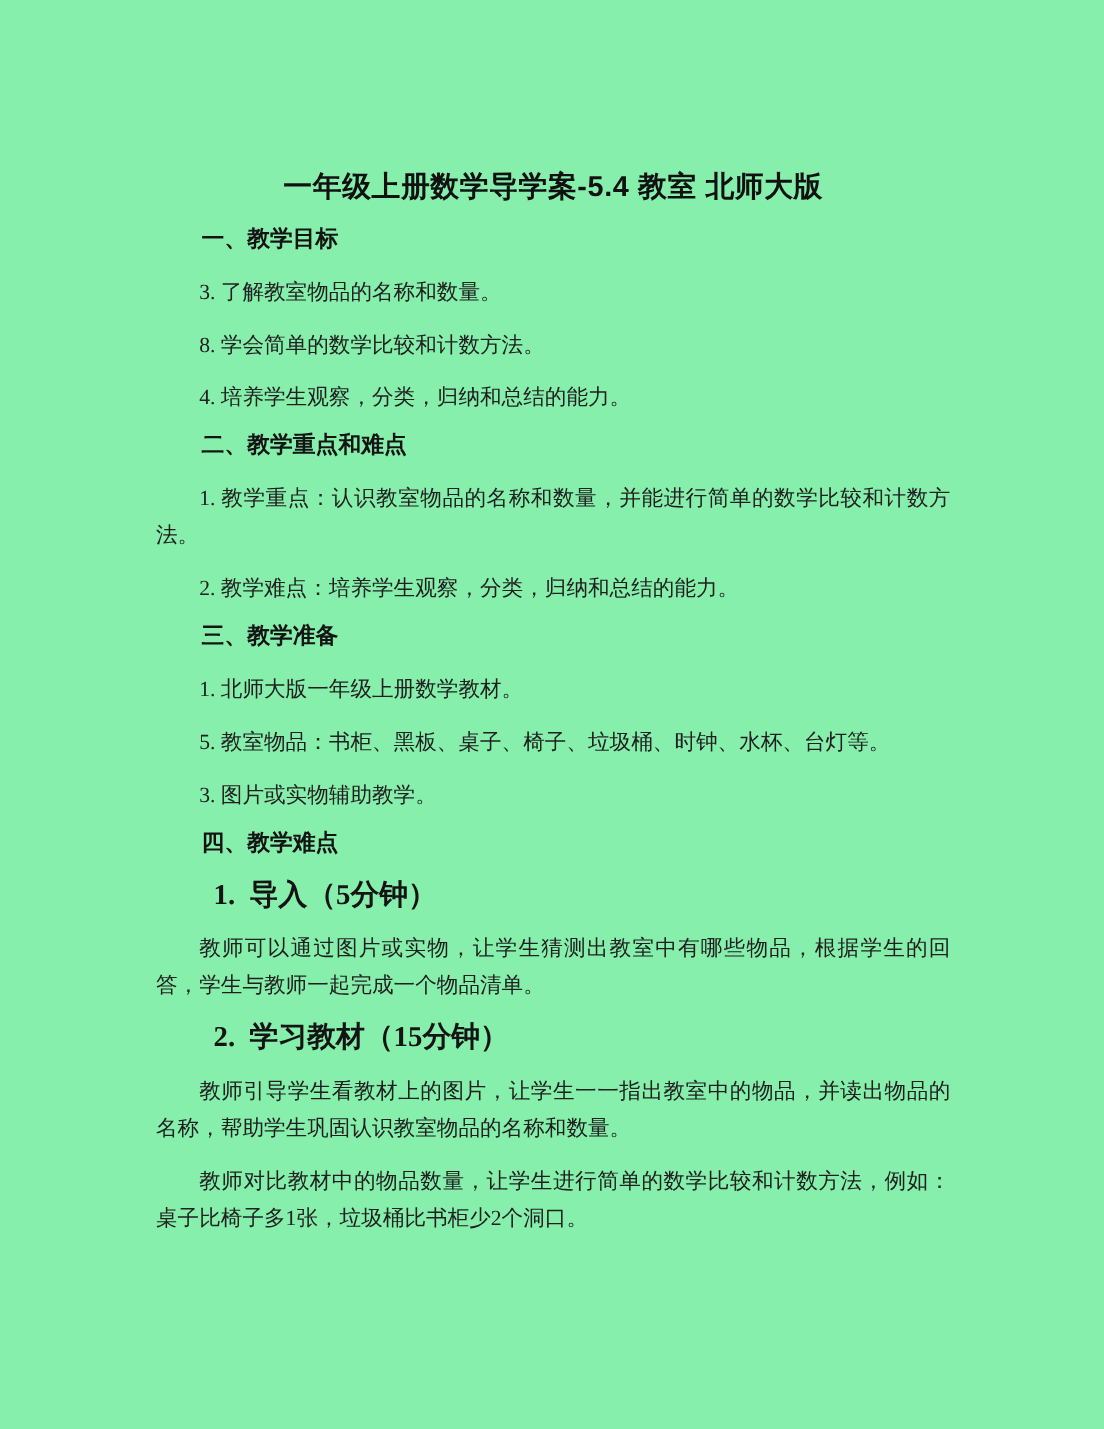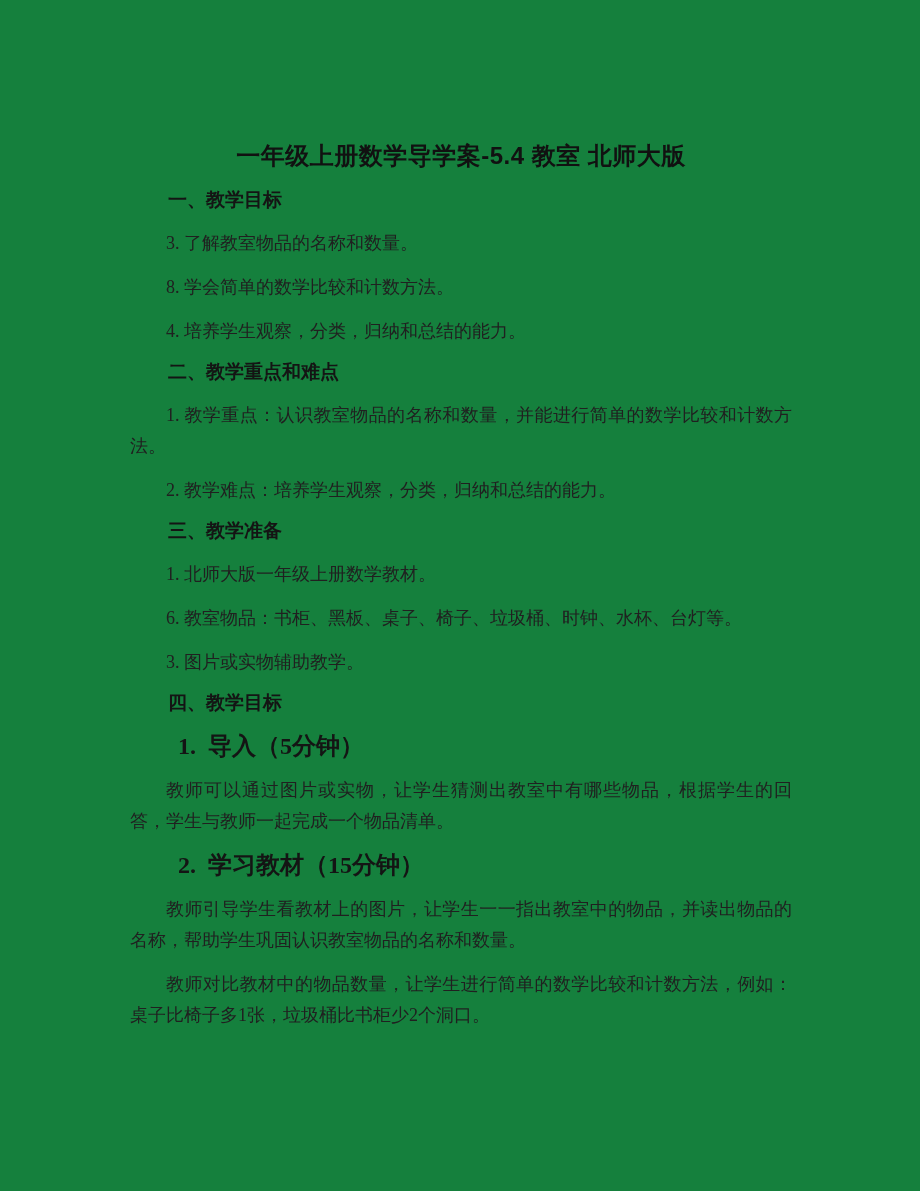--- a/index.html
+++ b/index.html
@@ -5,21 +5,21 @@
   html, body {
     margin: 0;
     padding: 0;
     background: #ffffff;
   }
   .page {
     position: relative;
     width: 920px;
     height: 1191px;
     margin: 0 auto;
-    background: #15803d;
+    background: #86efac;
     box-sizing: border-box;
     padding: 140px 128px 0 130px;
     color: #1c1c1c;
     overflow: hidden;
   }
   .doc-title {
     font-family: "Liberation Sans", sans-serif;
     font-weight: bold;
     font-size: 24px;
     line-height: 32px;
@@ -77,26 +77,26 @@
 
   <section class="section">
     <h2 class="section-heading">二、教学重点和难点</h2>
     <p class="para">1. 教学重点：认识教室物品的名称和数量，并能进行简单的数学比较和计数方法。</p>
     <p class="para">2. 教学难点：培养学生观察，分类，归纳和总结的能力。</p>
   </section>
 
   <section class="section">
     <h2 class="section-heading">三、教学准备</h2>
     <p class="para">1. 北师大版一年级上册数学教材。</p>
-    <p class="para">6. 教室物品：书柜、黑板、桌子、椅子、垃圾桶、时钟、水杯、台灯等。</p>
+    <p class="para">5. 教室物品：书柜、黑板、桌子、椅子、垃圾桶、时钟、水杯、台灯等。</p>
     <p class="para">3. 图片或实物辅助教学。</p>
   </section>
 
   <section class="section">
-    <h2 class="section-heading">四、教学目标</h2>
+    <h2 class="section-heading">四、教学难点</h2>
 
     <p class="step-heading">1. 导入（5分钟）</p>
     <p class="para">教师可以通过图片或实物，让学生猜测出教室中有哪些物品，根据学生的回答，学生与教师一起完成一个物品清单。</p>
 
     <p class="step-heading">2. 学习教材（15分钟）</p>
     <p class="para">教师引导学生看教材上的图片，让学生一一指出教室中的物品，并读出物品的名称，帮助学生巩固认识教室物品的名称和数量。</p>
     <p class="para">教师对比教材中的物品数量，让学生进行简单的数学比较和计数方法，例如：桌子比椅子多1张，垃圾桶比书柜少2个洞口。</p>
   </section>
 
 </div>

